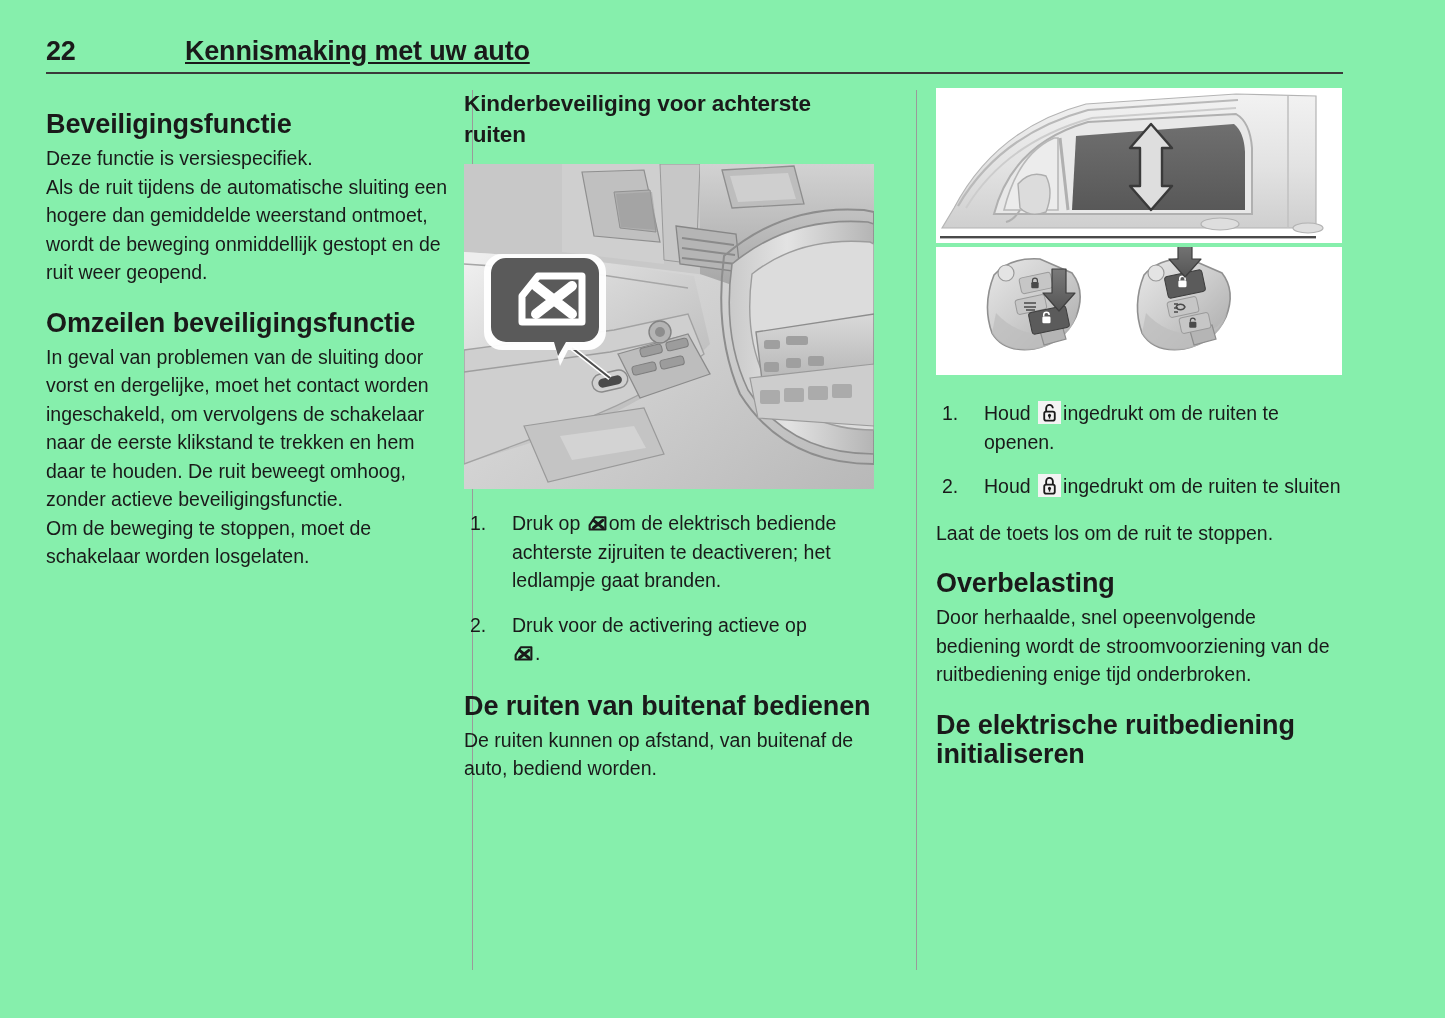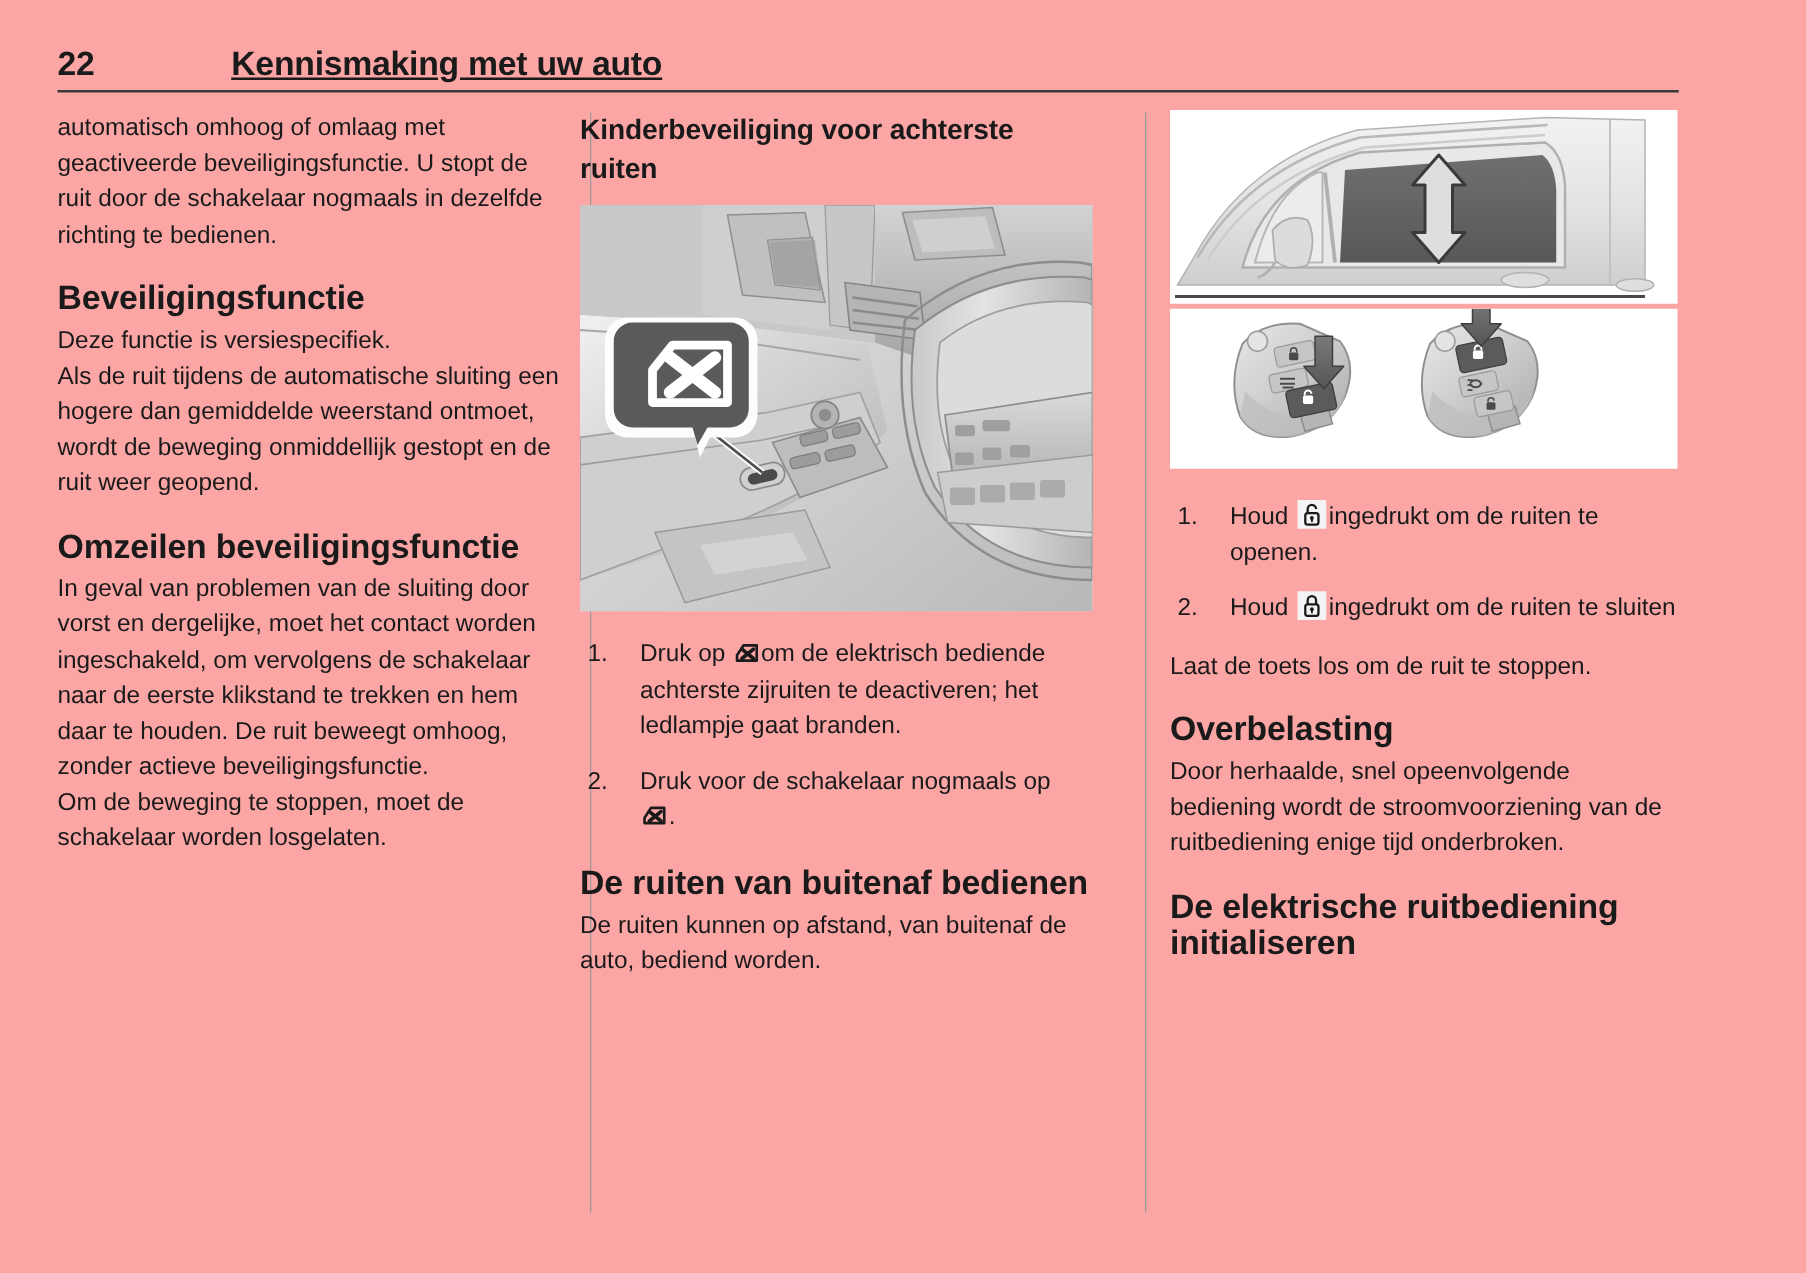--- a/index.html
+++ b/index.html
@@ -11,21 +11,21 @@
     width: 1445px;
     height: 1018px;
     font-family: "Liberation Sans", sans-serif;
     color: #1a1a1a;
     overflow: hidden;
   }
   .page {
     position: relative;
     width: 1445px;
     height: 1018px;
-    background: #fca5a5;
+    background: #86efac;
   }
 
   
   .header {
     position: absolute;
     left: 46px;
     top: 36px;
     width: 1296px;
     height: 36px;
   }
@@ -173,21 +173,20 @@
   <div class="header">
     <span class="page-number">22</span>
     <span class="header-title">Kennismaking met uw auto</span>
   </div>
   <div class="header-rule"></div>
 
   <div class="vrule vrule-1"></div>
   <div class="vrule vrule-2"></div>
 
   <div class="col col-1">
-    <p>automatisch omhoog of omlaag met geactiveerde beveiligingsfunctie. U stopt de ruit door de schakelaar nogmaals in dezelfde richting te bedienen.</p>
 
     <h2 class="sp-before-h">Beveiligingsfunctie</h2>
     <p class="sp-before-p">Deze functie is versiespecifiek.</p>
     <p class="sp-para">Als de ruit tijdens de automatische sluiting een hogere dan gemiddelde weerstand ontmoet, wordt de beweging onmiddellijk gestopt en de ruit weer geopend.</p>
 
     <h2 class="sp-before-h">Omzeilen beveiligingsfunctie</h2>
     <p class="sp-before-p">In geval van problemen van de sluiting door vorst en dergelijke, moet het contact worden ingeschakeld, om vervolgens de schakelaar naar de eerste klikstand te trekken en hem daar te houden. De ruit beweegt omhoog, zonder actieve beveiligingsfunctie.</p>
     <p class="sp-para">Om de beweging te stoppen, moet de schakelaar worden losgelaten.</p>
   </div>
 
@@ -319,21 +318,21 @@
       <li>
         <span class="num">1.</span><span>Druk op</span>
         <span class="icon-inline">
           <svg viewBox="0 0 24 24">
             <path d="M3 15 L9 6 L21 6 L21 20 L3 20 Z" fill="none" stroke="#1a1a1a" stroke-width="2.4" stroke-linejoin="round"></path>
             <path d="M7.5 9.5 L18 18 M18 9.5 L7.5 18" stroke="#1a1a1a" stroke-width="3.4" stroke-linecap="round"></path>
           </svg>
         </span><span>om de elektrisch bediende achterste zijruiten te deactiveren; het ledlampje gaat branden.</span>
       </li>
       <li>
-        <span class="num">2.</span><span>Druk voor de schakelaar nogmaals op</span>
+        <span class="num">2.</span><span>Druk voor de activering actieve op</span>
         <br>
         <span class="icon-inline">
           <svg viewBox="0 0 24 24">
             <path d="M3 15 L9 6 L21 6 L21 20 L3 20 Z" fill="none" stroke="#1a1a1a" stroke-width="2.4" stroke-linejoin="round"></path>
             <path d="M7.5 9.5 L18 18 M18 9.5 L7.5 18" stroke="#1a1a1a" stroke-width="3.4" stroke-linecap="round"></path>
           </svg>
         </span><span>.</span>
       </li>
     </ol>
 

